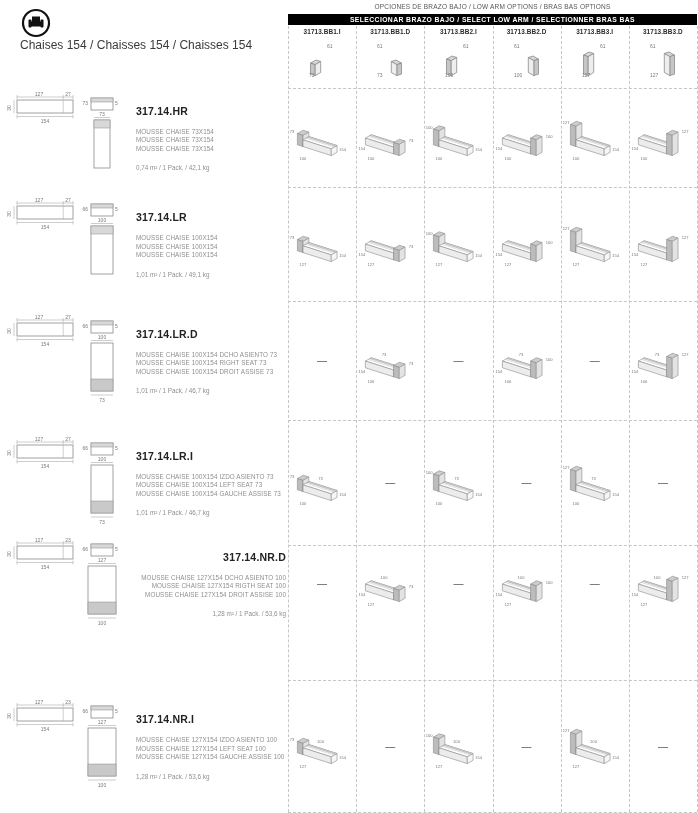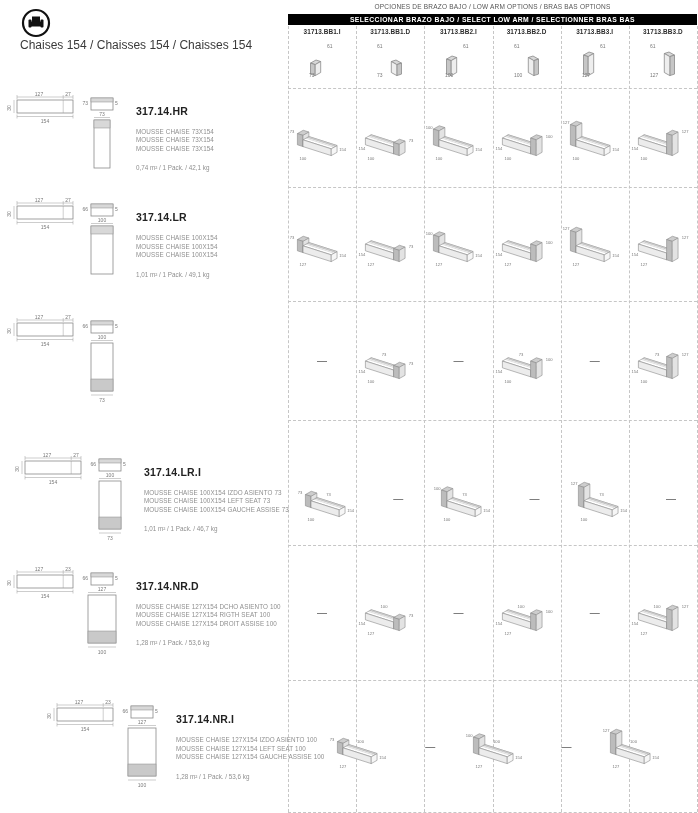--- a/index.html
+++ b/index.html
@@ -401,20 +401,29 @@
           <rect x="86" y="8" width="22" height="4" fill="#d8d8d8" stroke="#8a8a8a" stroke-width="0.5"></rect>
           <text x="83" y="15" font-size="5" fill="#7a7a7a" text-anchor="end">66</text>
           <text x="110" y="15" font-size="5" fill="#7a7a7a">5</text>
           <rect x="86" y="30" width="22" height="48" fill="#fff" stroke="#8a8a8a" stroke-width="0.8"></rect>
           <rect x="86" y="66" width="22" height="12" fill="#c9c9c9" stroke="#8a8a8a" stroke-width="0.5"></rect>
           <line x1="86" y1="27.5" x2="108" y2="27.5" stroke="#9a9a9a" stroke-width="0.5"></line>
           <text x="97" y="26" font-size="5" fill="#7a7a7a" text-anchor="middle">100</text>
           <line x1="86" y1="82" x2="108" y2="82" stroke="#9a9a9a" stroke-width="0.5"></line>
           <text x="97" y="88.5" font-size="5" fill="#7a7a7a" text-anchor="middle">73</text>
         </svg></div>
+      <div class="info">
+        <div class="code">317.14.LR.D</div>
+        <div class="descs">
+          <div class="desc">MOUSSE CHAISE 100X154 DCHO ASIENTO 73</div>
+          <div class="desc">MOUSSE CHAISE 100X154 RIGHT SEAT 73</div>
+          <div class="desc">MOUSSE CHAISE 100X154 DROIT ASSISE 73</div>
+        </div>
+        <div class="specs">1,01 m² / 1 Pack. / 46,7 kg</div>
+      </div>
       <div class="cells">
         <div class="cell">
           <span class="dash">—</span>
         </div>
         <div class="cell">
           <svg width="66" viewBox="0 0 88 66">
             <polygon points="19.0,29.0 56.6,41.0 48.8,45.4 11.2,33.4" fill="#ffffff" stroke="#8a8a8a" stroke-width="0.8" stroke-linejoin="round"></polygon>
             <polygon points="11.2,33.4 48.8,45.4 48.8,54.4 11.2,42.4" fill="#ececec" stroke="#8a8a8a" stroke-width="0.8" stroke-linejoin="round"></polygon>
             <polygon points="56.6,41.0 48.8,45.4 48.8,54.4 56.6,50.0" fill="#f6f6f6" stroke="#8a8a8a" stroke-width="0.8" stroke-linejoin="round"></polygon>
             <polygon points="19.0,29.0 56.6,41.0 54.6,42.1 17.0,30.1" fill="#dcdcdc" stroke="#8a8a8a" stroke-width="0.5"></polygon>
@@ -461,21 +470,21 @@
             <polygon points="48.8,27.4 56.3,29.8 56.3,56.8 48.8,54.4" fill="#bcbcbc" stroke="#8a8a8a" stroke-width="0.8" stroke-linejoin="round"></polygon>
             <polygon points="64.1,25.4 56.3,29.8 56.3,56.8 64.1,52.4" fill="#e3e3e3" stroke="#8a8a8a" stroke-width="0.8" stroke-linejoin="round"></polygon>
             <text x="69" y="27" font-size="5.5" fill="#7a7a7a">127</text>
             <text x="2" y="49" font-size="5.5" fill="#7a7a7a">154</text>
             <text x="14" y="62" font-size="5.5" fill="#7a7a7a">100</text>
             <text x="36" y="27" font-size="5.5" fill="#7a7a7a" text-anchor="middle">73</text>
           </svg>
         </div>
       </div>
     </div>
-    <div class="row" style="top: 436px; height: 125px; margin-left: 8px;">
+    <div class="row" style="top: 420px; height: 125px;">
       <div class="leftdraw"><svg width="126" viewBox="0 0 126 92">
           <rect x="12" y="10" width="56" height="13" fill="#fff" stroke="#8a8a8a" stroke-width="0.8"></rect>
           <line x1="58.2" y1="10" x2="58.2" y2="23" stroke="#9a9a9a" stroke-width="0.5"></line>
           <line x1="12" y1="7" x2="58.2" y2="7" stroke="#9a9a9a" stroke-width="0.5"></line>
           <line x1="58.2" y1="7" x2="68" y2="7" stroke="#9a9a9a" stroke-width="0.5"></line>
           <line x1="12" y1="5" x2="12" y2="9" stroke="#9a9a9a" stroke-width="0.5"></line>
           <line x1="58.2" y1="5" x2="58.2" y2="9" stroke="#9a9a9a" stroke-width="0.5"></line>
           <line x1="68" y1="5" x2="68" y2="9" stroke="#9a9a9a" stroke-width="0.5"></line>
           <text x="34" y="5.5" font-size="5" fill="#7a7a7a" text-anchor="middle">127</text>
           <text x="63" y="5.5" font-size="5" fill="#7a7a7a" text-anchor="middle">27</text>
@@ -558,21 +567,21 @@
             <text x="67" y="51" font-size="5.5" fill="#7a7a7a">154</text>
             <text x="14" y="62" font-size="5.5" fill="#7a7a7a">100</text>
             <text x="42" y="29" font-size="5.5" fill="#7a7a7a" text-anchor="middle">73</text>
           </svg>
         </div>
         <div class="cell">
           <span class="dash">—</span>
         </div>
       </div>
     </div>
-    <div class="row" style="top: 545px; height: 135px;">
+    <div class="row" style="top: 516px; height: 135px; text-align: right;">
       <div class="leftdraw"><svg width="126" viewBox="0 0 126 92">
           <rect x="12" y="10" width="56" height="13" fill="#fff" stroke="#8a8a8a" stroke-width="0.8"></rect>
           <line x1="58.2" y1="10" x2="58.2" y2="23" stroke="#9a9a9a" stroke-width="0.5"></line>
           <line x1="12" y1="7" x2="58.2" y2="7" stroke="#9a9a9a" stroke-width="0.5"></line>
           <line x1="58.2" y1="7" x2="68" y2="7" stroke="#9a9a9a" stroke-width="0.5"></line>
           <line x1="12" y1="5" x2="12" y2="9" stroke="#9a9a9a" stroke-width="0.5"></line>
           <line x1="58.2" y1="5" x2="58.2" y2="9" stroke="#9a9a9a" stroke-width="0.5"></line>
           <line x1="68" y1="5" x2="68" y2="9" stroke="#9a9a9a" stroke-width="0.5"></line>
           <text x="34" y="5.5" font-size="5" fill="#7a7a7a" text-anchor="middle">127</text>
           <text x="63" y="5.5" font-size="5" fill="#7a7a7a" text-anchor="middle">23</text>
@@ -655,21 +664,21 @@
             <polygon points="48.8,27.4 56.3,29.8 56.3,56.8 48.8,54.4" fill="#bcbcbc" stroke="#8a8a8a" stroke-width="0.8" stroke-linejoin="round"></polygon>
             <polygon points="64.1,25.4 56.3,29.8 56.3,56.8 64.1,52.4" fill="#e3e3e3" stroke="#8a8a8a" stroke-width="0.8" stroke-linejoin="round"></polygon>
             <text x="69" y="27" font-size="5.5" fill="#7a7a7a">127</text>
             <text x="2" y="49" font-size="5.5" fill="#7a7a7a">154</text>
             <text x="14" y="62" font-size="5.5" fill="#7a7a7a">127</text>
             <text x="36" y="27" font-size="5.5" fill="#7a7a7a" text-anchor="middle">100</text>
           </svg>
         </div>
       </div>
     </div>
-    <div class="row" style="top: 680px; height: 132px; margin-left: 40px;">
+    <div class="row" style="top: 680px; height: 132px;">
       <div class="leftdraw"><svg width="126" viewBox="0 0 126 92">
           <rect x="12" y="10" width="56" height="13" fill="#fff" stroke="#8a8a8a" stroke-width="0.8"></rect>
           <line x1="58.2" y1="10" x2="58.2" y2="23" stroke="#9a9a9a" stroke-width="0.5"></line>
           <line x1="12" y1="7" x2="58.2" y2="7" stroke="#9a9a9a" stroke-width="0.5"></line>
           <line x1="58.2" y1="7" x2="68" y2="7" stroke="#9a9a9a" stroke-width="0.5"></line>
           <line x1="12" y1="5" x2="12" y2="9" stroke="#9a9a9a" stroke-width="0.5"></line>
           <line x1="58.2" y1="5" x2="58.2" y2="9" stroke="#9a9a9a" stroke-width="0.5"></line>
           <line x1="68" y1="5" x2="68" y2="9" stroke="#9a9a9a" stroke-width="0.5"></line>
           <text x="34" y="5.5" font-size="5" fill="#7a7a7a" text-anchor="middle">127</text>
           <text x="63" y="5.5" font-size="5" fill="#7a7a7a" text-anchor="middle">23</text>

